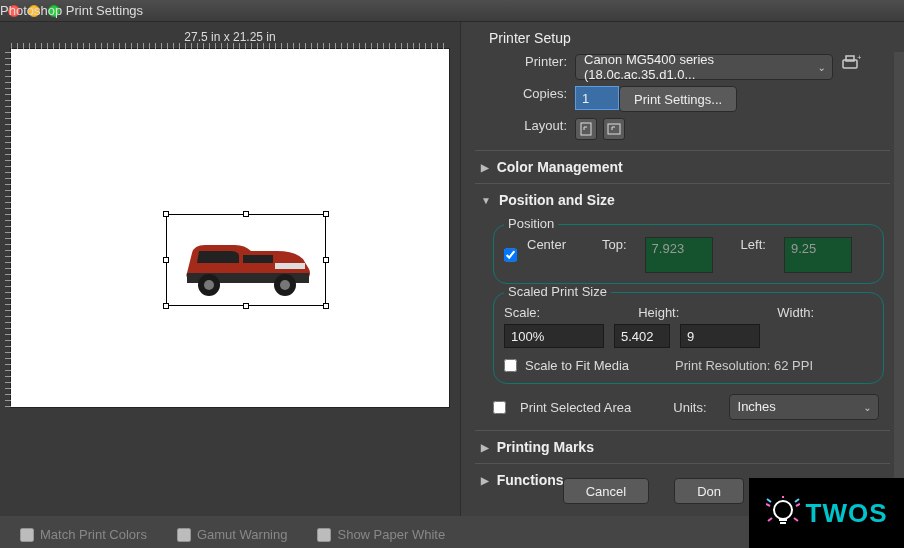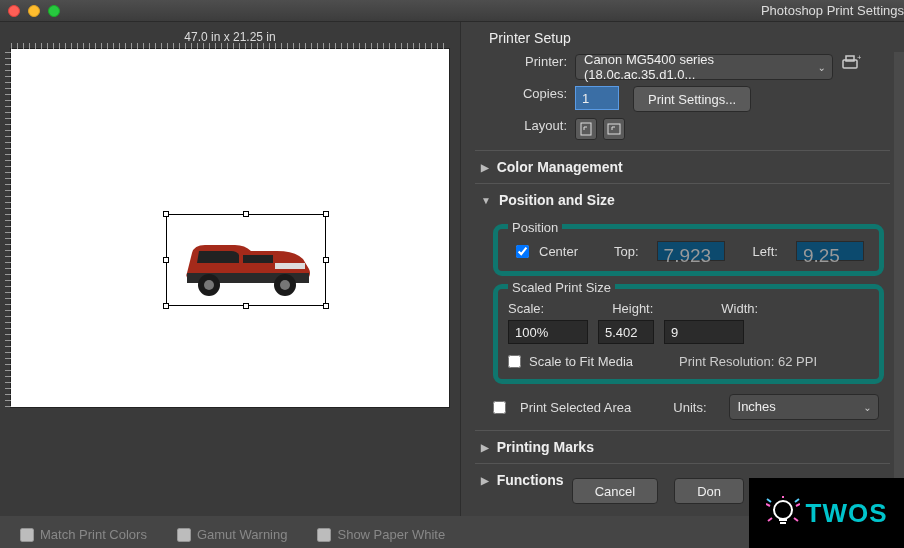--- a/index.html
+++ b/index.html
@@ -5,21 +5,21 @@
 * { box-sizing: border-box; margin: 0; padding: 0; font-family: -apple-system, "Helvetica Neue", Arial, sans-serif; }
 body { width: 904px; height: 548px; background: #454545; overflow: hidden; position: relative; }
 
 
 .titlebar { height: 22px; background: linear-gradient(#4e4e4e,#3c3c3c); display: flex; align-items: center; padding: 0 8px; border-bottom: 1px solid #2a2a2a; position: relative; }
 .traffic { display: flex; gap: 8px; }
 .dot { width: 12px; height: 12px; border-radius: 50%; }
 .red { background: #ff5f56; border: 1px solid #e0443e; }
 .yellow { background: #ffbd2e; border: 1px solid #dea123; }
 .green { background: #27c93f; border: 1px solid #1aab29; }
-.title { position: absolute; left: 0; right: 0; text-align: right; color: #ddd; font-size: 13px; }
+.title { position: absolute; left: 0; right: 0; text-align: left; color: #ddd; font-size: 13px; }
 
 
 .main { display: flex; height: 494px; background: #3a3a3a; }
 
 
 .left { width: 460px; padding: 8px 8px 0 8px; display: flex; flex-direction: column; align-items: center; }
 .dims { color: #ddd; font-size: 12px; margin-bottom: 2px; }
 .canvas-wrap { width: 440px; height: 360px; background: #fff; border: 1px solid #222; position: relative; margin-top: 2px; }
 .canvas-wrap::before { content:""; position:absolute; top:-6px; left:0; right:0; height:6px; background-image: repeating-linear-gradient(90deg,#999 0,#999 1px,transparent 1px,transparent 6px); }
 .canvas-wrap::after { content:""; position:absolute; left:-6px; top:0; bottom:0; width:6px; background-image: repeating-linear-gradient(0deg,#999 0,#999 1px,transparent 1px,transparent 6px); }
@@ -42,30 +42,30 @@
 .formrow { display:flex; margin:6px 0 6px 14px; }
 .label { color:#ddd; font-size:13px; width:78px; text-align:right; margin-right:8px; }
 .label-left { color:#ddd; font-size:13px; margin-right:8px; }
 .select { background:#4d4d4d; color:#eee; font-size:13px; border:1px solid #2a2a2a; border-radius:4px; padding:4px 22px 4px 8px; height:26px; position:relative; }
 .chev { position:absolute; right:6px; top:50%; transform:translateY(-50%); color:#ccc; font-size:10px; }
 .printer-sel { width: 258px; position: relative; display:flex; align-items:center; }
 .input { background:#2b2b2b; color:#eee; font-size:13px; border:1px solid #1a1a1a; padding:3px 6px; height:24px; }
 .input.sel { background:#3a6ea5; border:1px solid #5a9be5; }
 .btn { background:#5a5a5a; color:#eee; font-size:13px; border:1px solid #2a2a2a; border-radius:4px; padding:4px 14px; height:26px; }
 .icon-btn { width:22px; height:22px; background:#5a5a5a; border:1px solid #2a2a2a; border-radius:3px; display:flex;align-items:center;justify-content:center; }
-.fieldset { border:5px solid #0f766e; border-radius:9px; margin:8px 6px 8px 18px; padding:8px 10px 10px 10px; position: relative; }
+.fieldset { border:1px solid #0f766e; border-radius:14px; margin:8px 6px 8px 18px; padding:8px 10px 10px 10px; position: relative; }
 .legend { color:#ddd; font-size:13px; position:absolute; top:-9px; left:10px; background:#3f3f3f; padding:0 4px; }
 .collapser { color:#eee; font-size:14px; font-weight:600; padding:8px 0 8px 6px; border-top:1px solid #555; display:flex; align-items:center; gap:8px; cursor:pointer; }
 .caret { font-size:10px; color:#bbb; }
-.pos-row { display:flex; align-items:center; gap:10px; margin-top:4px;margin-left:8px;}
-.scale-header { display:flex; gap:68px; margin:4px 0 4px 0; color:#ddd; font-size:13px; }
+.pos-row { display:flex; gap:10px; margin-top:4px;}
+.scale-header { display:flex; gap:98px; margin:4px 0 4px 0; color:#ddd; font-size:13px; }
 .scale-inputs { display:flex; gap:10px; }
-.readonly { background:#0c4a6e; color:#999; border:1px solid #2a2a2a; padding:3px 6px; height:20px; font-size:19px; }
+.readonly { background:#14532d; color:#999; border:1px solid #2a2a2a; padding:3px 6px; height:36px; font-size:13px; }
 .units-row { display:flex; align-items:center; gap:14px; margin:10px 6px 10px 18px; }
-.actions { position:absolute; bottom:12px; right:160px; display:flex; gap:16px; }
+.actions { position:absolute; bottom:12px; right:160px; display:flex; gap:25px; }
 .printer-add { margin-left:8px; color:#ddd; font-size:18px; }
 
 
 .twos { position:absolute; bottom:0; right:0; width:155px; height:70px; background:#000; display:flex; align-items:center; justify-content:center; gap:6px; z-index:10; }
 .twos-text { color:#00c4cc; font-weight:800; font-size:26px; letter-spacing:1px; }
 
 .vscroll { position:absolute; right:0; top:30px; bottom:0; width:10px; background:#4a4a4a; }
 </style>
 </head>
 <body>
@@ -75,21 +75,21 @@
     <div class="dot red"></div>
     <div class="dot yellow"></div>
     <div class="dot green"></div>
   </div>
   <div class="title">Photoshop Print Settings</div>
 </div>
 
 <div class="main">
 
   <div class="left">
-    <div class="dims">47.0 in x 21.25 in</div>
+    <div class="dims">27.5 in x 21.25 in</div>
     <div class="canvas-wrap">
       <div class="box">
         <svg class="truck" width="140" height="76" viewBox="0 0 140 76">
           <path d="M10 50 L15 30 Q17 22 28 22 L58 22 Q68 22 74 28 L100 28 Q118 28 126 36 L132 46 Q134 50 132 54 L128 56 L12 56 Q8 54 10 50 Z" fill="#a42a1a"></path>
           <path d="M22 28 L54 28 Q60 28 62 32 L62 40 L20 40 Z" fill="#222"></path>
           <path d="M66 32 L96 32 L96 40 L66 40 Z" fill="#222"></path>
           <rect x="10" y="50" width="122" height="10" fill="#2a2a2a"></rect>
           <circle cx="32" cy="62" r="11" fill="#1a1a1a"></circle>
             <circle cx="32" cy="62" r="5" fill="#777"></circle>
           <circle cx="108" cy="62" r="11" fill="#1a1a1a"></circle>
@@ -124,21 +124,21 @@
             <rect x="2" y="6" width="14" height="8" rx="1" fill="none" stroke="#ccc" stroke-width="1.5"></rect>
             <rect x="5" y="2" width="8" height="5" fill="none" stroke="#ccc" stroke-width="1.5"></rect>
             <text x="16" y="6" font-size="8" fill="#ccc">+</text>
           </svg>
       </div>
     </div>
 
     <div class="formrow">
       <div class="label">Copies:</div>
       <input class="input sel" style="width: 44px;" value="1">
-      <button class="btn" style="margin-left:14px">Print Settings...</button>
+      <button class="btn" style="">Print Settings...</button>
     </div>
 
     <div class="formrow">
       <div class="label">Layout:</div>
       <div class="icon-btn">
         <svg width="12" height="14">
             <rect x="1" y="1" width="10" height="12" fill="none" stroke="#ddd"></rect>
             <path d="M4 8 L4 5 L7 5" fill="none" stroke="#ddd"></path>
           </svg>
       </div>
@@ -173,21 +173,21 @@
     </div>
 
     <div class="fieldset">
       <div class="legend">Scaled Print Size</div>
       <div class="scale-header">
         <span>Scale:</span>
         <span>Height:</span>
         <span>Width:</span>
       </div>
       <div class="scale-inputs">
-        <input class="input" style="width: 80px;" value="100%">
+        <input class="input" style="width: 100px;" value="100%">
         <input class="input" style="width: 56px;" value="5.402">
         <input class="input" style="width: 80px;" value="9">
       </div>
       <div style="display:flex;align-items:center;gap:8px;margin-top:10px">
         <input type="checkbox" style="">
         <span class="label-left">Scale to Fit Media</span>
         <span class="label-left" style="margin-left:30px;color:#ccc">Print Resolution: 62 PPI</span>
       </div>
     </div>
 

